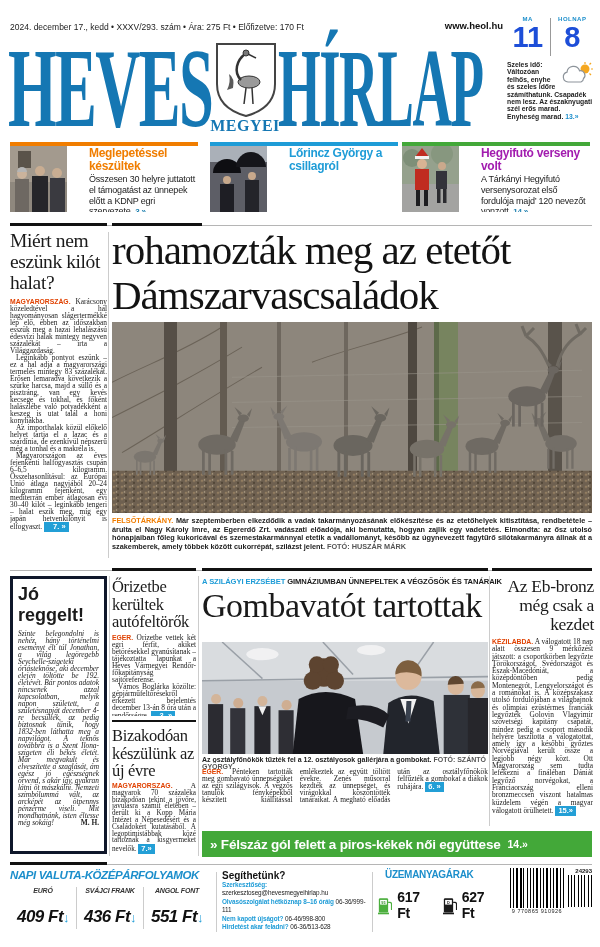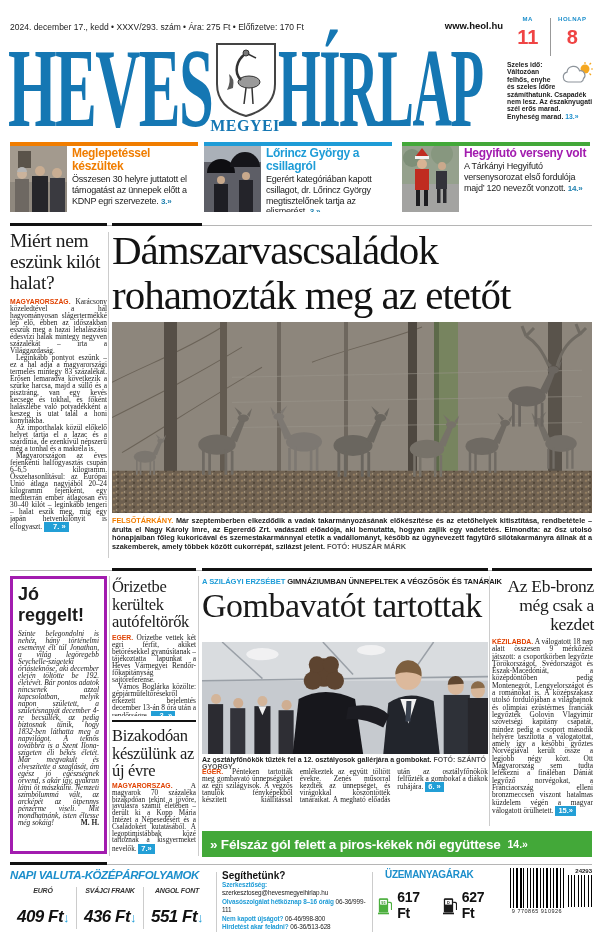--- a/index.html
+++ b/index.html
@@ -12,40 +12,40 @@
 
   
   .dateline{left:10px;top:22px;width:420px;font:8.5px "Liberation Sans",sans-serif;color:#222;}
   .website{left:425px;top:20px;width:78px;text-align:right;font:bold 9.5px "Liberation Sans",sans-serif;color:#111;}
 
   
   .weather{left:507px;top:16px;width:86px;font-family:"Liberation Sans",sans-serif;}
   .w-temps{display:flex;align-items:flex-start;}
   .w-col{width:42px;text-align:center;}
   .w-lbl{font-size:6px;font-weight:bold;color:#1b8ecb;letter-spacing:.5px;}
-  .w-num{font-size:20px;font-weight:bold;color:#ef4444;line-height:30px;}
+  .w-num{font-size:29px;font-weight:bold;color:#1d4ed8;line-height:30px;}
   .w-div{width:1px;background:#999;height:38px;margin:2px 1px 0;}
   .w-sum{margin-top:5px;font-size:6.8px;line-height:7.4px;font-weight:bold;color:#222;text-align:left;}
   .w-ico{float:right;margin:1px 0 1px 2px;}
   .w-ref{color:#1b8ecb;}
 
   
   .mast{top:36px;font-weight:bold;color:#1577b3;font-size:112px;line-height:104px;
         font-family:"Liberation Serif",serif;letter-spacing:-3px;white-space:nowrap;}
   .mast-left{left:8px;transform:scaleX(.56);transform-origin:left top;}
   .mast-right{left:278px;transform:scaleX(.49);transform-origin:left top;}
   .megyei{left:204px;top:117px;width:82px;text-align:center;font:bold 16px "Liberation Serif",serif;color:#1577b3;letter-spacing:.5px;}
   .crest{left:213px;top:42px;}
 
   
   .teaser{top:142px;width:188px;height:70px;background:#fff;}
   .t-bar{height:4px;width:100%;}
   .t-row{display:flex;height:66px;}
   .t-img{width:57px;height:66px;flex:none;}
-  .t-body{padding:1px 3px 0 5px;overflow:hidden;}
+  .t-body{padding:1px 3px 0 22px;overflow:hidden;}
   .t-title{font:bold 12px "Liberation Sans",sans-serif;line-height:13px;letter-spacing:-.3px;}
   .t-text{font:9px "Liberation Sans",sans-serif;line-height:10.8px;color:#222;margin-top:1px;letter-spacing:-.2px;}
   .t-ref{font-weight:bold;color:#1d7fae;font-size:8px;}
 
   
   .loc-tag{font-family:"Liberation Sans",sans-serif;font-weight:bold;color:#e04100;font-size:6.8px;}
   .pref{display:inline-block;background:#239fd6;color:#fff;font:bold 7.5px "Liberation Sans",sans-serif;
         line-height:10px;padding:0 3px;}
   .btxt{font-size:7.4px;line-height:7px;text-align:justify;}
   .btxt p{margin:0;}
@@ -54,21 +54,21 @@
   .fish-hl{left:10px;top:230px;width:97px;font-size:19.5px;line-height:21px;letter-spacing:-.4px;}
   .fish-bd{left:10px;top:298px;width:97px;height:260px;overflow:hidden;}
 
   .main-hl{left:112px;top:228px;width:484px;font-size:41px;line-height:45px;letter-spacing:-1px;color:#131313;}
   .main-photo{left:112px;top:322px;width:480px;height:191px;}
   .main-cap{left:112px;top:517px;width:480px;font:bold 7.3px "Liberation Sans",sans-serif;line-height:8.7px;color:#222;text-align:justify;}
   .cap-tag{color:#f07d00;}
   .cap-credit{color:#555;}
 
   
-  .gm{left:10px;top:576px;width:97px;height:278px;box-sizing:border-box;border:3px solid #a21caf;
+  .gm{left:10px;top:576px;width:97px;height:278px;box-sizing:border-box;border:3px solid #0f172a;
       padding:5px 5px 4px;overflow:hidden;}
   .gm-title{font:bold 18px "Liberation Sans",sans-serif;margin:0 0 4px;}
   .gm-text{font-style:italic;font-size:7.4px;line-height:7px;text-align:justify;}
   .gm-sig{font-style:normal;font-weight:bold;float:right;}
 
   .c2-hl{left:112px;width:84px;font-size:16.5px;line-height:17.5px;letter-spacing:-.3px;}
   .c2-bd{left:112px;width:84px;overflow:hidden;}
 
   .kicker{left:202px;top:577px;width:300px;font:bold 8px "Liberation Sans",sans-serif;letter-spacing:-.1px;
           transform:scaleX(.95);transform-origin:left top;white-space:nowrap;}
@@ -178,36 +178,35 @@
           <rect x="22" y="30" width="16" height="36" fill="#26262a"></rect>
         <circle cx="47" cy="27" r="5" fill="#c9ad92"></circle>
           <rect x="40" y="32" width="15" height="34" fill="#3a3a40"></rect>
       </svg>
       <div class="t-body">
         <div class="t-title" style="color:#f07d00;">Meglepetéssel készültek</div>
         <div class="t-text"><span>Összesen 30 helyre juttatott el támogatást az ünnepek előtt a KDNP egri szervezete. </span><span class="t-ref">3.»</span></div>
       </div>
     </div>
   </div>
-  <div class="abs teaser" style="left:204px;">
+  <div class="abs teaser" style="left:210px;">
     <div class="t-bar" style="background:#1e9cd7;"></div>
     <div class="t-row">
       <svg class="t-img" viewBox="0 0 57 66" preserveAspectRatio="none">
         <rect width="57" height="66" fill="#5d5e66"></rect>
           <rect width="57" height="16" fill="#aab0b8"></rect>
         <path d="M3,27 a14,14 0 0 1 28,0 Z" fill="#0e0e12"></path>
         <path d="M26,21 a15,15 0 0 1 30,0 Z" fill="#15151a"></path>
         <circle cx="17" cy="34" r="4" fill="#c8a98c"></circle>
           <rect x="10" y="38" width="14" height="28" fill="#1e1e24"></rect>
         <circle cx="42" cy="30" r="4" fill="#c8a98c"></circle>
           <rect x="35" y="34" width="14" height="32" fill="#24242a"></rect>
       </svg>
       <div class="t-body">
         <div class="t-title" style="color:#1e9cd7;">Lőrincz György a csillagról</div>
-        <div class="t-text"><span>Egerért kategóriában kapott csillagot, dr. Lőrincz György megtisztelőnek tartja az elismerést. </span><span class="t-ref">3.»</span></div>
       </div>
     </div>
   </div>
   <div class="abs teaser" style="left:402px;">
     <div class="t-bar" style="background:#43a839;"></div>
     <div class="t-row">
       <svg class="t-img" viewBox="0 0 57 66" preserveAspectRatio="none">
         <rect width="57" height="66" fill="#95a18d"></rect>
           <circle cx="10" cy="12" r="9" fill="#7e8f78"></circle>
         <circle cx="40" cy="8" r="11" fill="#87977f"></circle>
@@ -237,22 +236,22 @@
   <div class="abs fish-hl">Miért nem eszünk kilót halat?</div>
   <div class="abs fish-bd btxt">
     <p><span class="loc-tag">MAGYARORSZÁG.</span> <span>Karácsony közeledtével a hal hagyományosan slágertermékké lép elő, ebben az időszakban esszük meg a hazai lehalászású édesvízi halak mintegy negyven százalékát – írta a Világgazdaság.</span></p>
     <p>Leginkább pontyot eszünk – ez a hal adja a magyarországi termelés mintegy 83 százalékát. Erősen lemaradva következik a szürke harcsa, majd a süllő és a pisztráng, van egy kevés kecsege és tokhal, és főként halászlébe való potyadékként a keszeg is utat talál a honi konyhákba.</p>
     <p>Az importhalak közül előkelő helyet tartja el a lazac és a szardínia, de ezenkívül népszerű még a tonhal és a makréla is.</p>
     <p><span>Magyarországon az éves fejenkénti halfogyasztás csupán 6–6,5 kilogramm. Összehasonlításul: az Európai Unió átlaga nagyjából 20–24 kilogramm fejenként, egy mediterrán ember átlagosan évi 30–40 kilót – leginkább tengeri – halat eszik meg, míg egy japán hetvenkilónyit is elfogyaszt. </span><span class="pref">7. »</span></p>
   </div>
   <div class="vline" style="left:108px;top:232px;height:326px;"></div>
 
   <div class="abs main-hl">
+    <div>rohamozták meg az etetőt</div>
     <div>Dámszarvascsaládok</div>
-    <div>rohamozták meg az etetőt</div>
   </div>
   <svg class="abs main-photo" viewBox="0 0 480 190" preserveAspectRatio="none">
     <defs>
       <pattern id="leaves" width="8" height="6" patternUnits="userSpaceOnUse">
         <rect width="8" height="6" fill="#6e6050"></rect>
         <circle cx="2" cy="2" r="1.2" fill="#957f62"></circle>
         <circle cx="6" cy="4" r="1" fill="#4a3f30"></circle>
         <circle cx="4.5" cy="1" r="0.8" fill="#b3a488"></circle>
       </pattern>
       <g id="deer">

